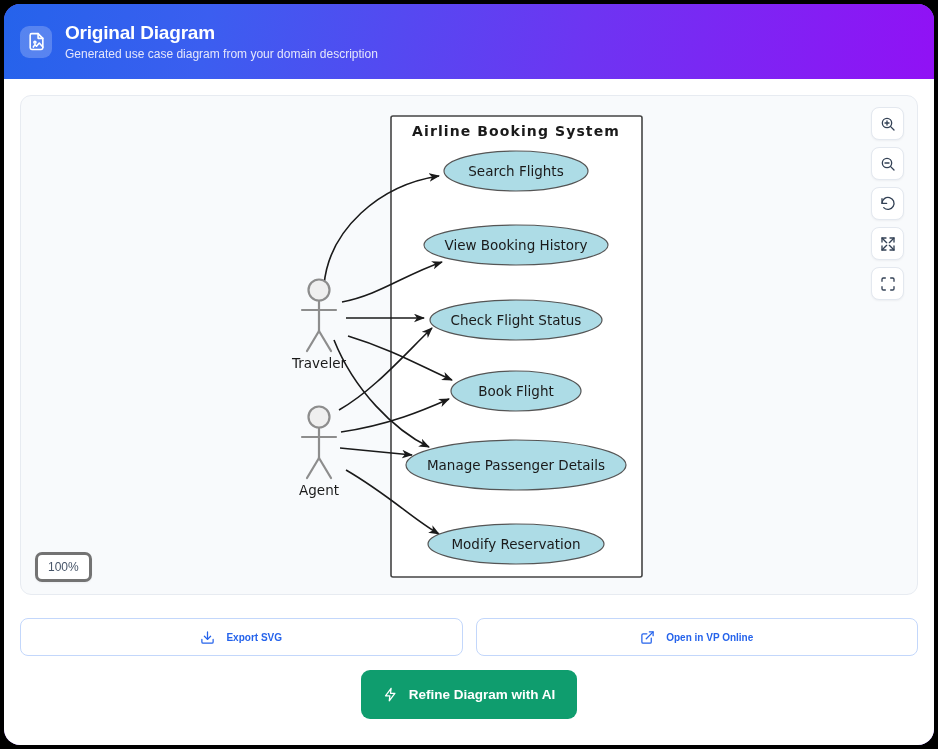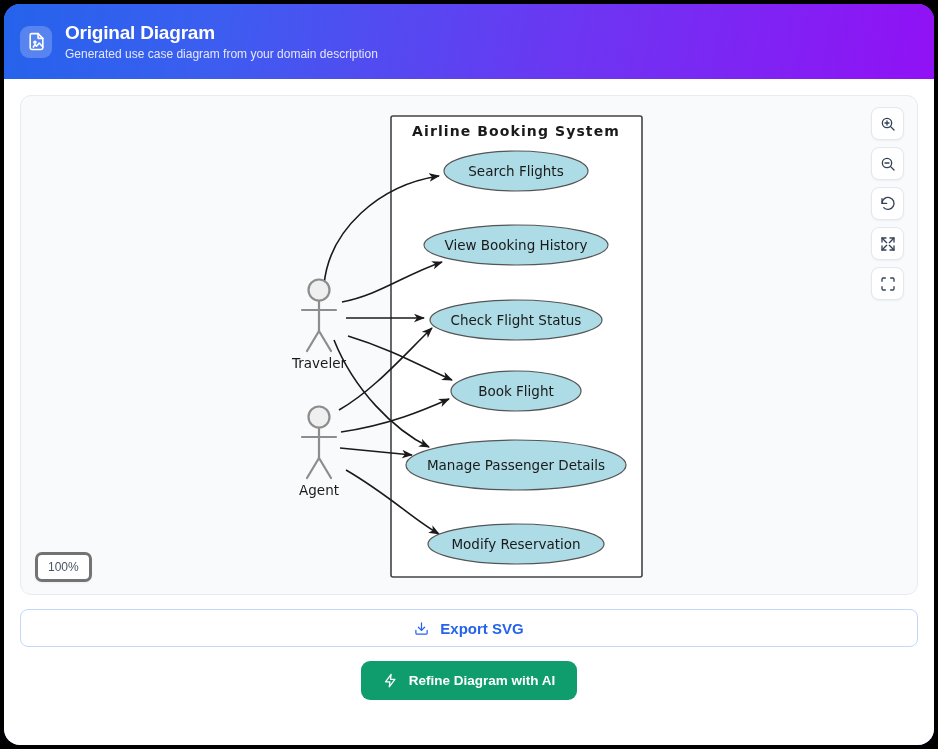--- a/index.html
+++ b/index.html
@@ -122,36 +122,37 @@
   }
   .action-btn {
     flex: 1 1 0;
     height: 38px;
     background: #ffffff;
     border: 1px solid #c3d7fb;
     border-radius: 8px;
     display: flex; align-items: center; justify-content: center;
     gap: 11px;
     color: #2563eb;
-    font-size: 15px;
+    font-size: 10px;
     font-weight: bold;
     cursor: pointer;
+    margin-top: 9px;
   }
   .action-btn svg { display: block; }
 
   .refine-row {
     display: flex;
     justify-content: center;
     margin-top: 14px;
   }
   .refine-btn {
     background: #0f9d6e;
     border: none;
     border-radius: 9px;
-    height: 39px;
+    height: 49px;
     padding: 12px 22px;
     display: flex; align-items: center; justify-content: center;
     gap: 11px;
     color: #ffffff;
     font-size: 13.5px;
     font-weight: bold;
     cursor: pointer;
     font-family: "Liberation Sans", sans-serif;
   }
   .refine-btn svg { display: block; }
@@ -350,20 +351,30 @@
         <span>
           <svg width="15" height="15" viewBox="0 0 24 24" fill="none" stroke="#2563eb" stroke-width="2" stroke-linecap="round" stroke-linejoin="round">
             <path d="M21 15v4a2 2 0 0 1-2 2H5a2 2 0 0 1-2-2v-4"></path>
             <polyline points="7 10 12 15 17 10"></polyline>
               <line x1="12" y1="15" x2="12" y2="3"></line>
           </svg>
         </span>
         <span>Export SVG</span>
       </div>
 
+      <div class="action-btn">
+        <span>
+          <svg width="15" height="15" viewBox="0 0 24 24" fill="none" stroke="#2563eb" stroke-width="2" stroke-linecap="round" stroke-linejoin="round">
+            <path d="M18 13v6a2 2 0 0 1-2 2H5a2 2 0 0 1-2-2V8a2 2 0 0 1 2-2h6"></path>
+            <polyline points="15 3 21 3 21 9"></polyline>
+              <line x1="10" y1="14" x2="21" y2="3"></line>
+          </svg>
+        </span>
+        <span>Open in VP Online</span>
+      </div>
     </div>
 
     <div class="refine-row">
       <button class="refine-btn">
         <span>
           <svg width="15" height="15" viewBox="0 0 24 24" fill="none" stroke="#ffffff" stroke-width="2" stroke-linecap="round" stroke-linejoin="round">
             <polygon points="13 2 4 14 11 14 10 22 19 10 12 10 13 2"></polygon>
           </svg>
         </span>
         <span>Refine Diagram with AI</span>

